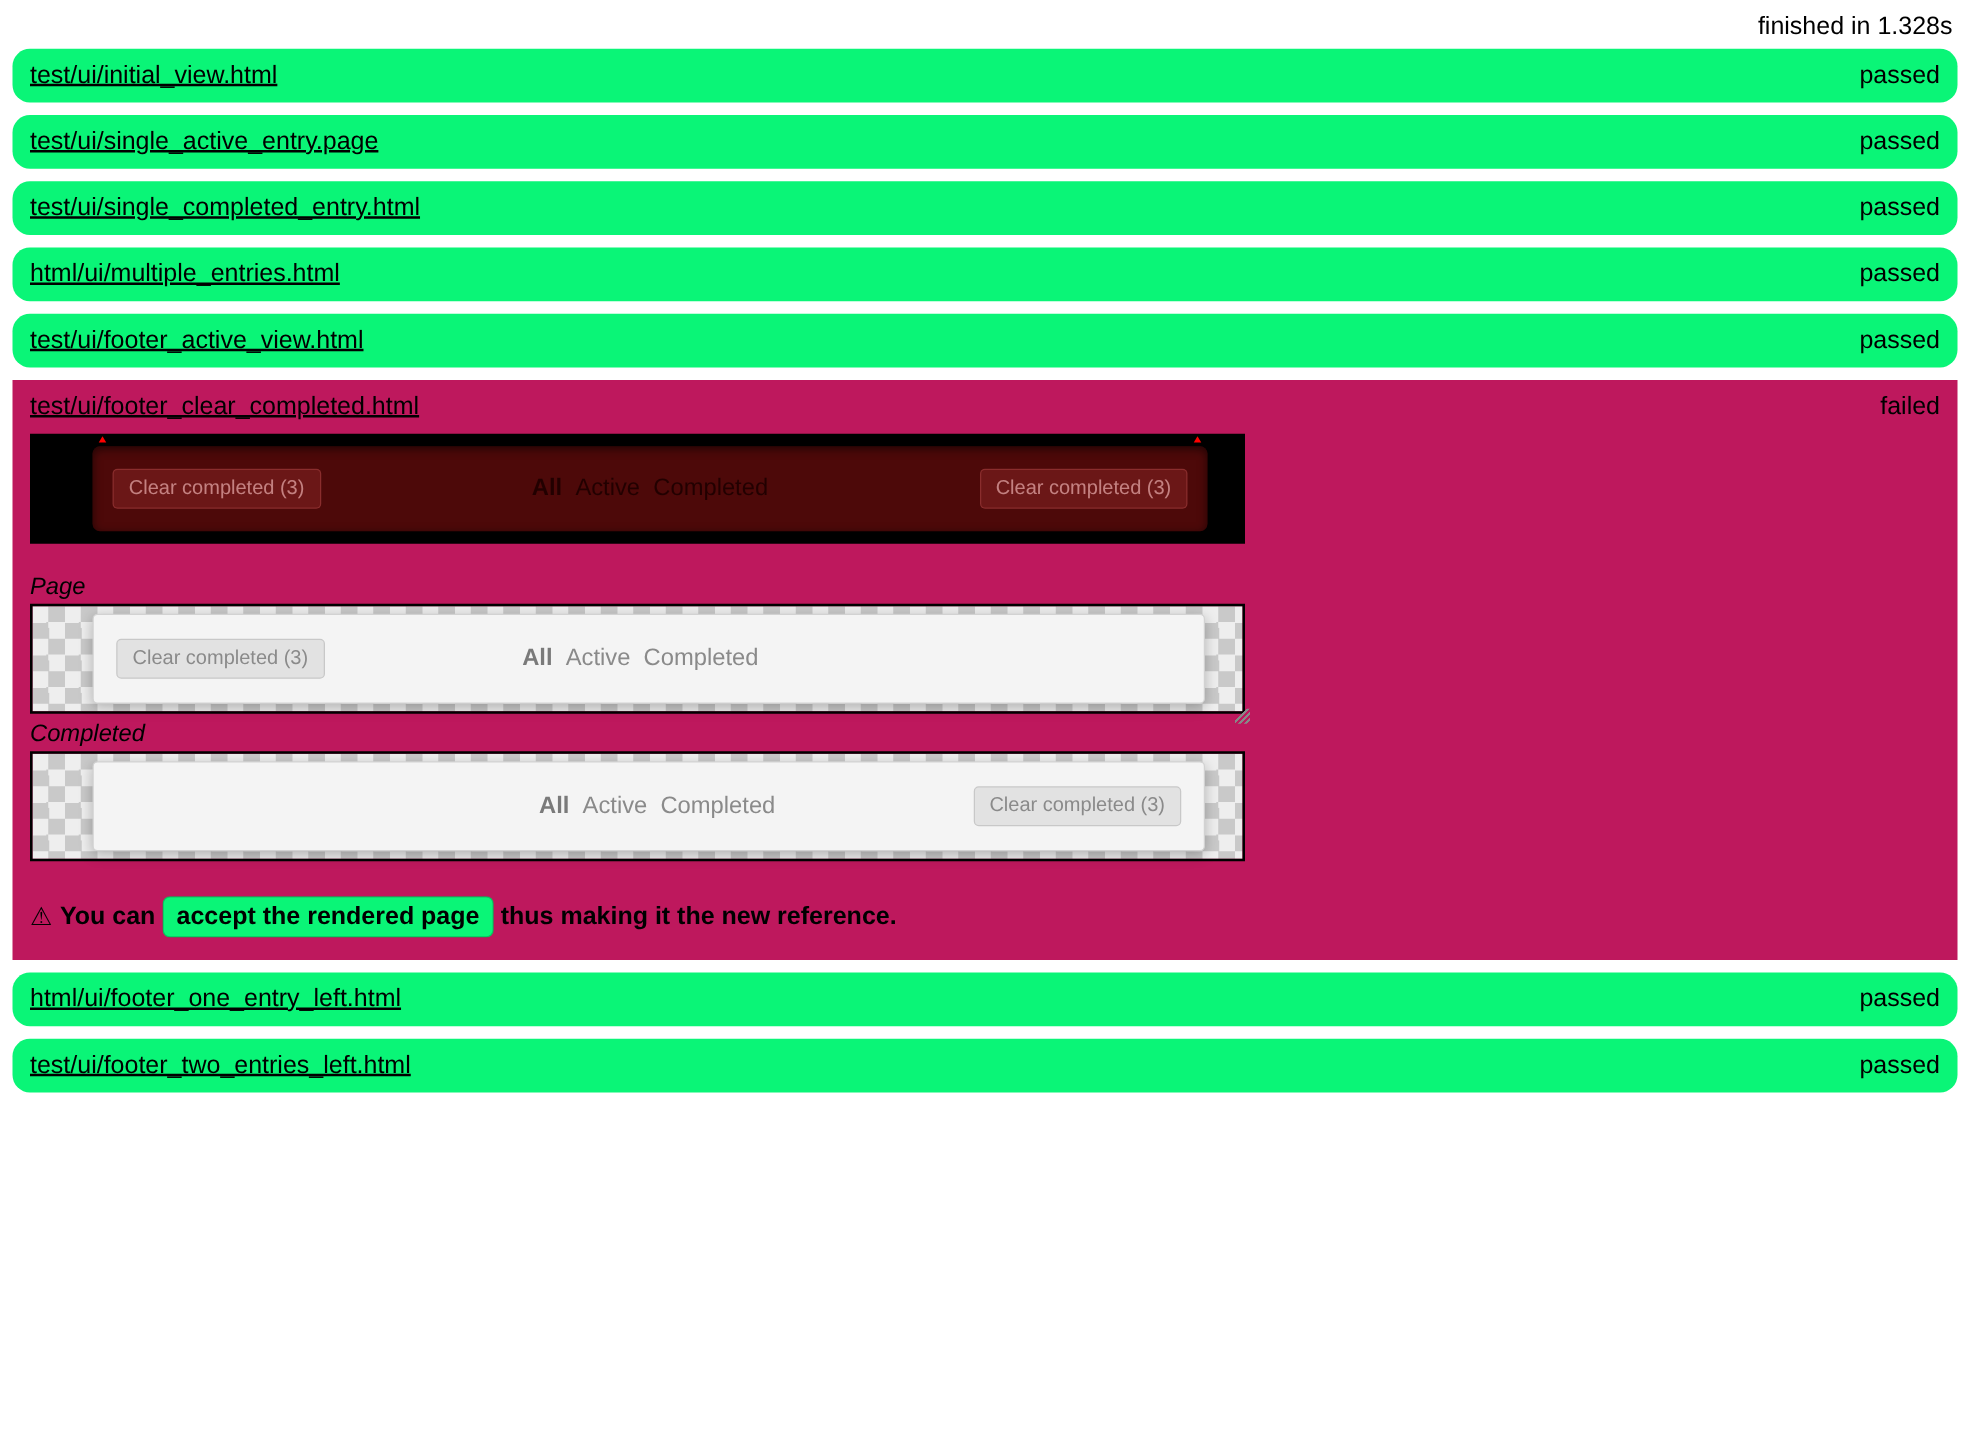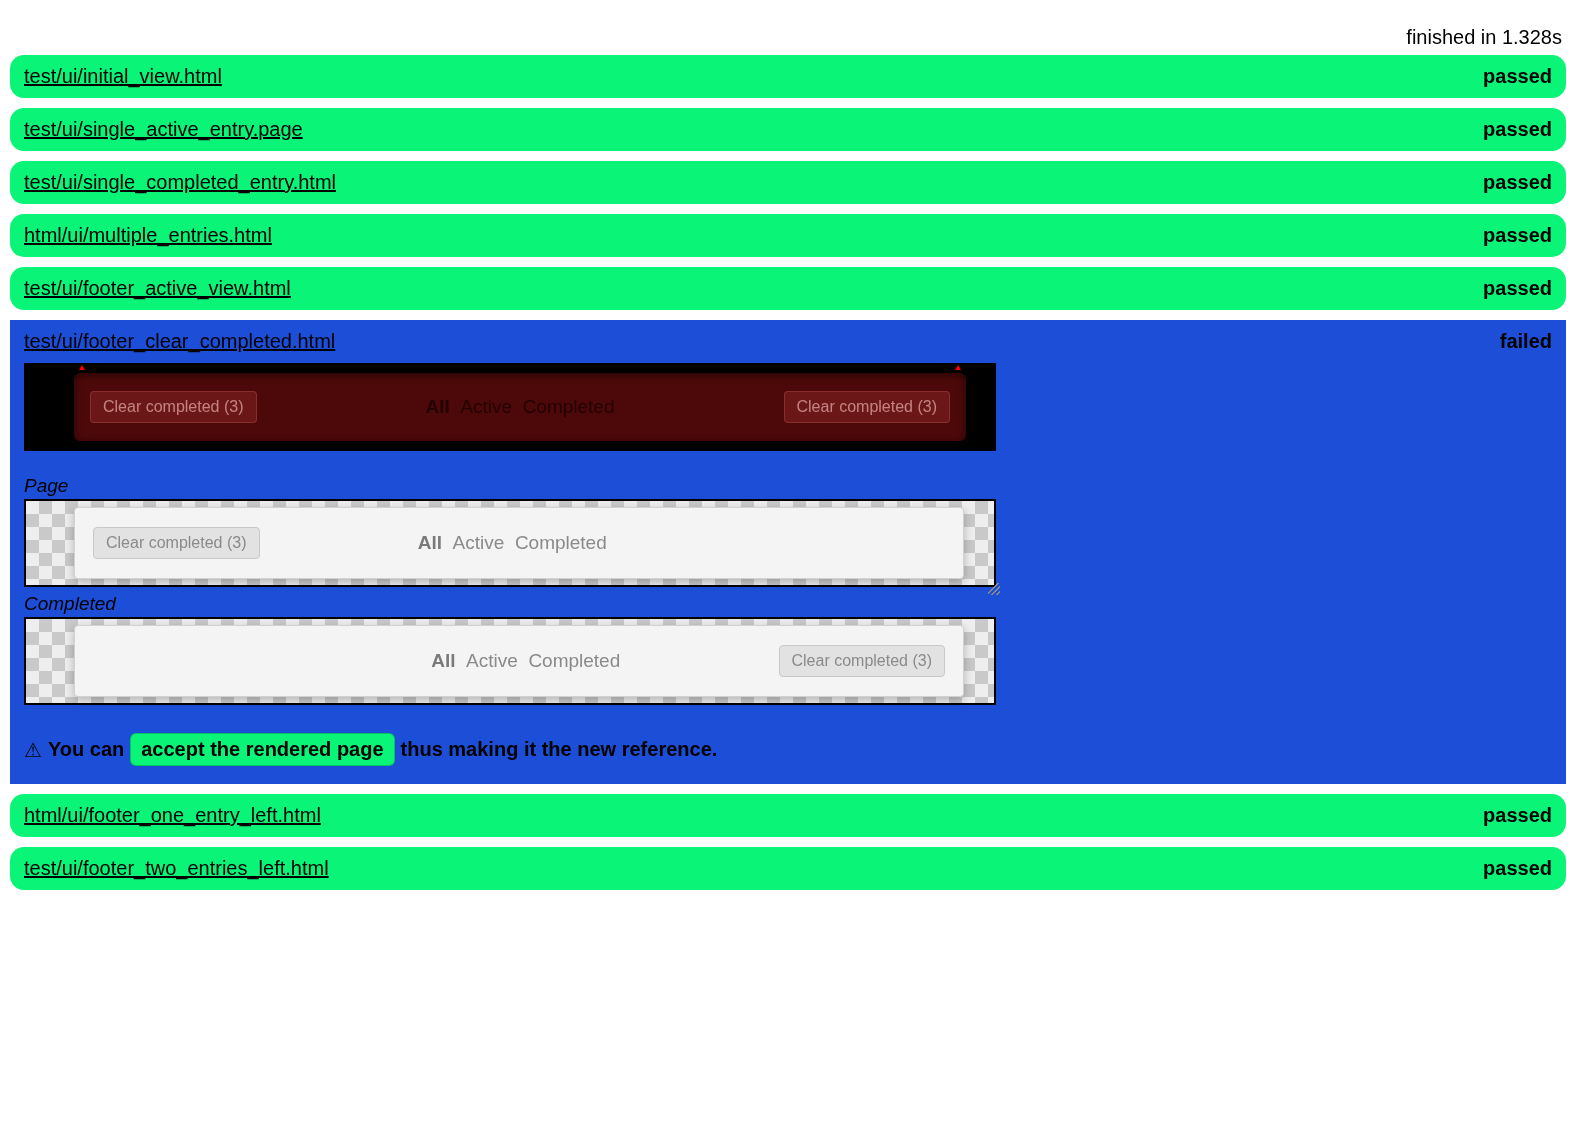--- a/index.html
+++ b/index.html
@@ -6,21 +6,20 @@
   html, body {
     margin: 0;
     padding: 0;
     font-family: "Helvetica Neue", Helvetica, Arial, sans-serif;
     font-size: 20px;
     background: #fff;
     color: #000;
   }
   .wrap {
     padding: 10px;
-    margin-top: 16px;
   }
   .summary {
     text-align: right;
     padding: 0 4px 6px 0;
     font-size: 20px;
   }
   .test-row {
     display: flex;
     justify-content: space-between;
     align-items: flex-start;
@@ -28,24 +27,23 @@
     margin-bottom: 10px;
     font-size: 20px;
   }
   .test-row.pass { background: #0af577; border-radius: 14px; }
   .test-link {
     color: #000;
     text-decoration: underline;
   }
   .test-status {
     color: #000;
-    font-weight: bold;
   }
   .fail-panel {
-    background: #1d4ed8;
+    background: #be185d;
     padding: 10px 14px 18px 14px;
     margin-bottom: 10px;
   }
   .fail-head {
     display: flex;
     justify-content: space-between;
     align-items: flex-start;
     font-size: 20px;
     margin-bottom: 10px;
   }

